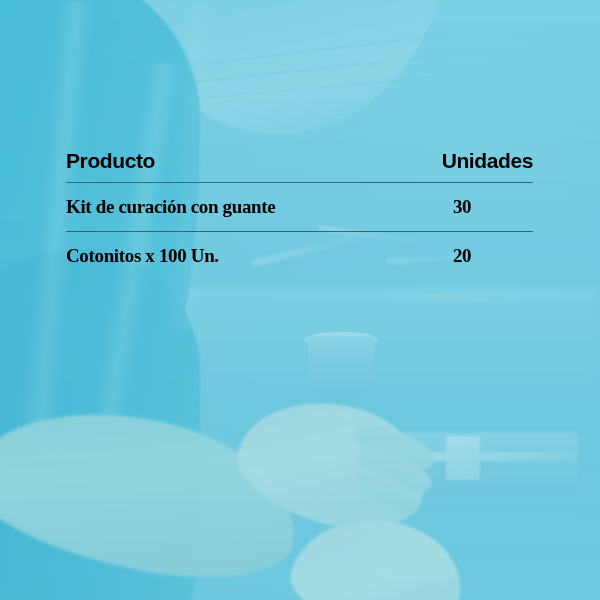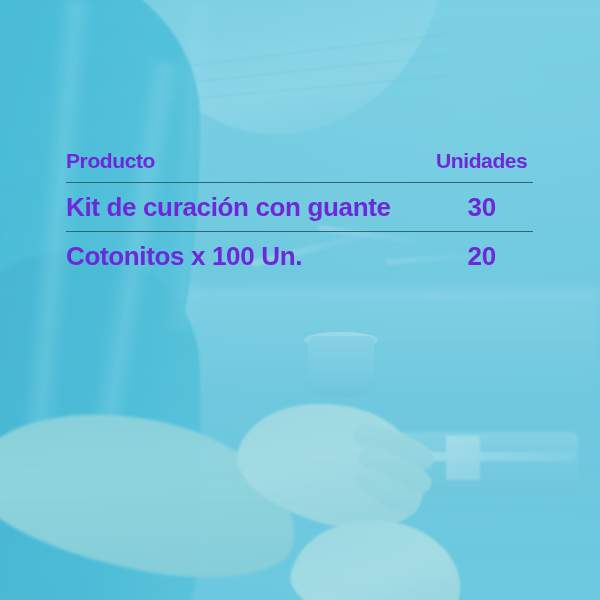--- a/index.html
+++ b/index.html
@@ -282,42 +282,43 @@
 
   table.stock {
     width: 100%;
     border-collapse: collapse;
     font-family: "Liberation Sans", sans-serif;
   }
 
   table.stock th,
   table.stock td {
     padding: 0;
-    color: #6d28d9;
+    color: #000000;
     vertical-align: middle;
   }
 
   table.stock th {
     font-size: 21px;
     font-weight: 700;
     letter-spacing: -0.4px;
     height: 42px;
     line-height: 42px;
     border-bottom: 1.3px solid #2f6874;
   }
   table.stock th.c-prod { text-align: left; }
-  table.stock th.c-unit { text-align: center; }
+  table.stock th.c-unit { text-align: right; }
 
   table.stock td {
-    font-size: 26px;
+    font-size: 19px;
     font-weight: 700;
     letter-spacing: -0.35px;
     height: 48px;
     line-height: 48px;
     border-bottom: 1.3px solid #2f6874;
+    font-family: Liberation Serif, serif;
   }
   table.stock td.c-prod { text-align: left; }
   table.stock td.c-unit { text-align: center; }
 
   table.stock tbody tr:last-child td {
     border-bottom: none;
   }
 </style>
 </head>
 <body>

